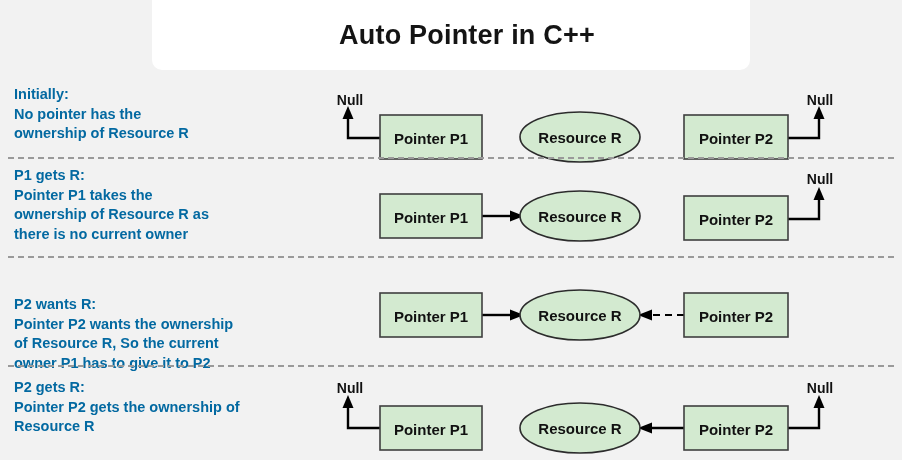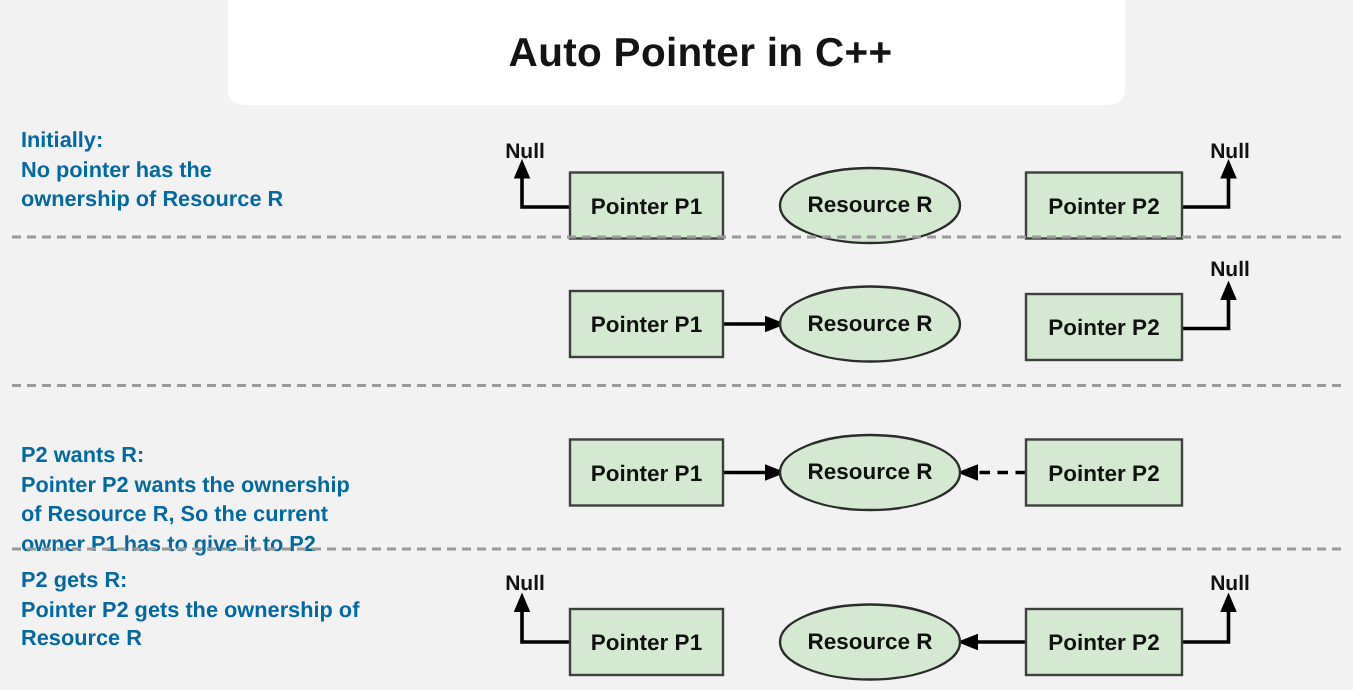--- a/index.html
+++ b/index.html
@@ -162,20 +162,24 @@
       <g>
         <rect class="node-box-fill" x="684" y="27" width="104" height="44" fill="#d3ead0" stroke="#3f3f3f"></rect>
         <text class="node-label" x="736" y="50">Pointer P2</text>
       </g>
     </svg>
   </div>
 </div>
 
 <div class="row" id="row-1">
   <div class="row-separator" style="border-top-color: rgb(154, 154, 154);"></div>
+  <div class="row-caption">P1 gets R:
+Pointer P1 takes the
+ownership of Resource R as
+there is no current owner</div>
   <div class="stage">
     <svg width="902" height="99" viewBox="0 0 902 99">
 
       <g>
         <path class="link-solid" d="M 482 49 L 512 49" stroke="#000000"></path>
         <polygon class="arrow-head" points="524,49 510,43.5 510,54.5" fill="#000000"></polygon>
       </g>
 
       <g>
         <path class="link-solid" d="M 788 52 L 819 52 L 819 32" stroke="#000000"></path>

